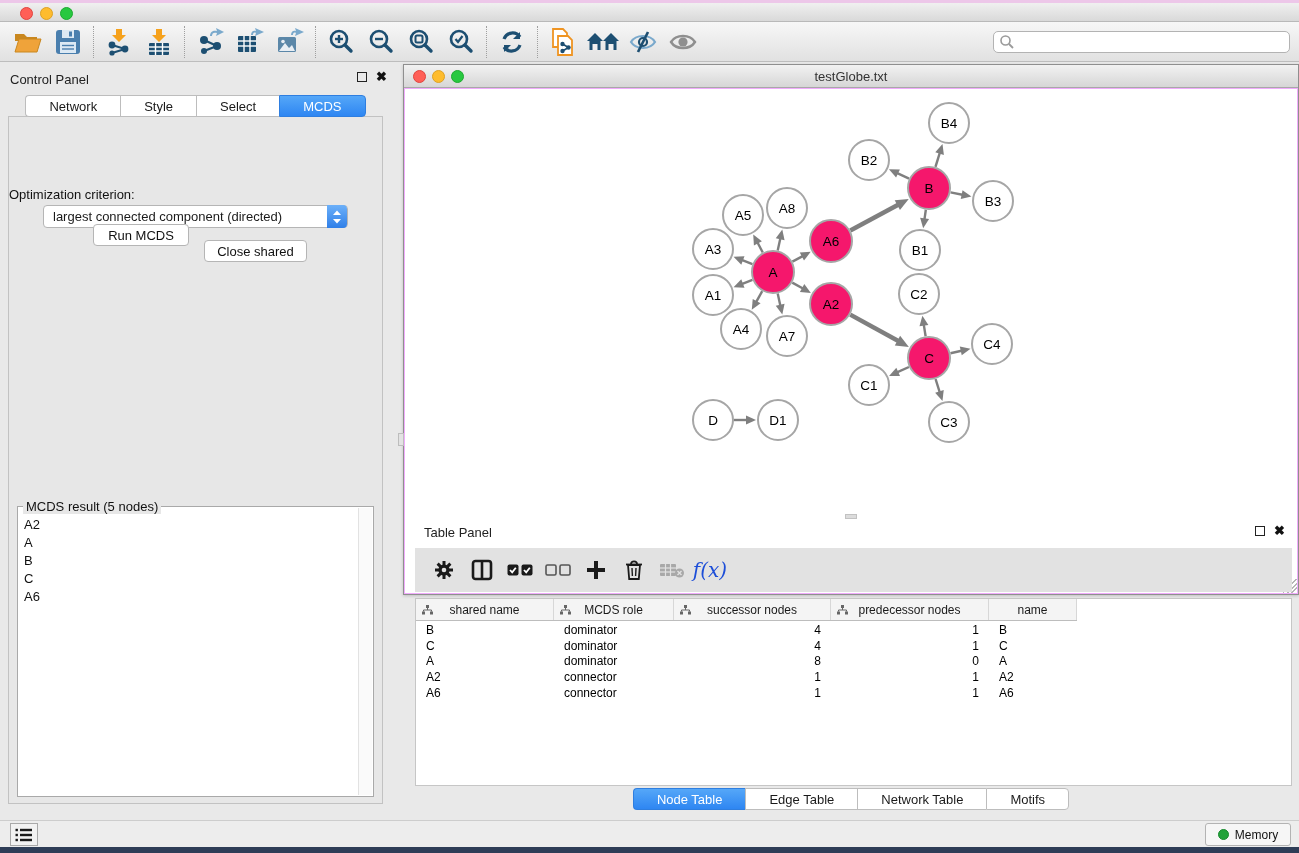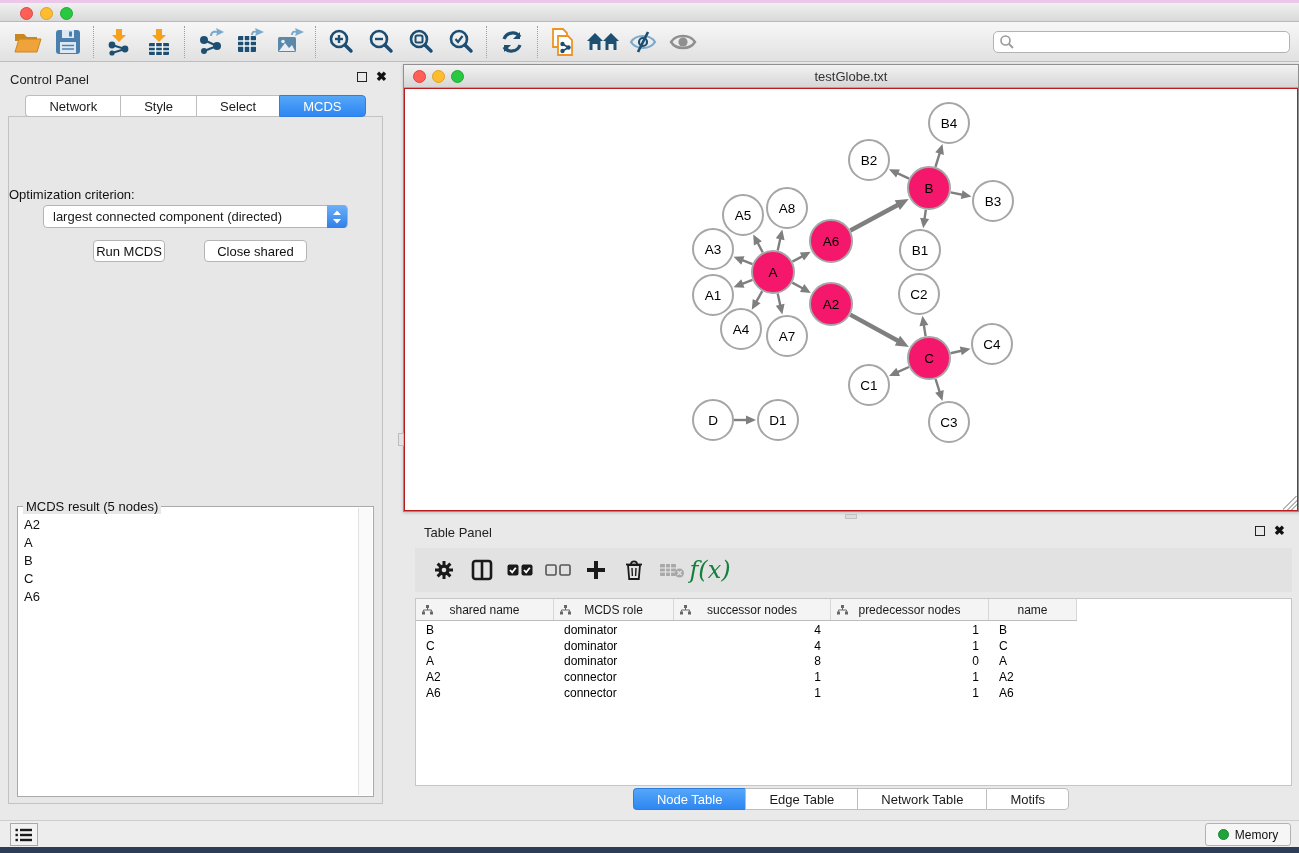--- a/index.html
+++ b/index.html
@@ -44,39 +44,39 @@
     background:linear-gradient(#6cb0f9,#2f7fe8); display:flex; flex-direction:column; align-items:center; justify-content:center; }
   .btn { position:absolute; height:22px; background:#fff; border:1px solid #b5b5b5; border-radius:4px;
     display:flex; align-items:center; justify-content:center; color:#111; }
   .groupbox { position:absolute; left:8px; right:8px; top:389px; bottom:6px; border:1px solid #a9a9a9; background:#fff; }
   .groupbox-legend { position:absolute; left:5px; top:-8px; background:#e7e7e7; padding:0 3px; color:#111; }
   .result-list { position:absolute; left:2px; top:8px; bottom:2px; right:16px; overflow:hidden; }
   .result-item { padding:1.5px 4px; color:#111; }
   .result-scroll { position:absolute; right:1px; top:1px; bottom:1px; width:14px; background:#fafafa; border-left:1px solid #e2e2e2; }
 
   
-  .net-window { position:absolute; left:403px; top:64px; width:896px; height:448px;
-    border:1px solid #8f8f8f; background:#b91c1c; box-shadow:0 1px 3px rgba(0,0,0,.18); }
+  .net-window { position:absolute; left:403px; top:64px; width:896px; height:531px;
+    border:1px solid #8f8f8f; background:#f0abfc; box-shadow:0 1px 3px rgba(0,0,0,.18); }
   .net-titlebar { position:absolute; left:0; top:0; right:0; height:23px;
     background:linear-gradient(#f2f2f2,#d6d6d6); border-bottom:1px solid #a8a8a8; }
   .net-titlebar .title { position:absolute; left:0; right:0; top:4px; text-align:center; color:#333; }
   .net-canvas { position:absolute; left:1px; right:1px; top:24px; bottom:1px; background:#fff; }
   .resize-grip { position:absolute; right:1px; bottom:1px; width:14px; height:14px;
     background:
       linear-gradient(135deg, transparent 46%, #b6b6b6 46%, #b6b6b6 52%, transparent 52%) ,
       linear-gradient(135deg, transparent 62%, #b6b6b6 62%, #b6b6b6 68%, transparent 68%),
       linear-gradient(135deg, transparent 78%, #b6b6b6 78%, #b6b6b6 84%, transparent 84%); }
   .split-handle-left { position:absolute; left:398px; top:433px; width:6px; height:13px; background:#e3e3e3; border:1px solid #bdbdbd; }
   .split-handle-bottom { position:absolute; left:845px; top:514px; width:12px; height:5px; background:#dcdcdc; border:1px solid #c2c2c2; }
 
   
   .table-panel { position:absolute; left:403px; top:520px; width:896px; height:292px;text-align:center; }
   .tp-toolbar { position:absolute; left:12px; right:7px; top:28px; height:44px; background:#e2e2e2; display:flex; align-items:center; padding-left:10px; }
   .tp-btn { width:38px; height:36px; display:flex; align-items:center; justify-content:center; flex:0 0 auto; }
-  .fx-label { font-family:"DejaVu Serif", serif; font-style:italic; font-size:24px; color:#15803d; }
+  .fx-label { font-family:"DejaVu Serif", serif; font-style:italic; font-size:20px; color:#1d4ed8; }
   .grid { position:absolute; left:12px; right:7px; top:78px; height:188px; background:#fff; border:1px solid #c6c6c6; }
   .grid-header { position:absolute; left:0; top:0; height:22px; display:flex; border-bottom:1px solid #bdbdbd; }
   .gh-cell { position:relative; background:#f4f4f4; border-right:1px solid #d7d7d7; display:flex; align-items:center; justify-content:center; color:#1a1a1a; font-size:12px; }
   .gh-tree-icon { position:absolute; left:6px; top:6px; }
   .grid-row { position:absolute; left:0; display:flex; height:15.7px; align-items:center; font-size:12px; color:#000; }
   .gr-cell { height:100%; display:flex; align-items:center; }
   .tp-tabs { position:absolute; left:0; right:0; top:268px; display:flex; justify-content:center; }
   .tp-tabs .seg { height:22px; }
 
   
@@ -269,21 +269,21 @@
     <div class="opt-label">Optimization criterion:</div>
     <div class="dropdown">
       <span>largest connected component (directed)</span>
       <span class="dd-stepper">
         <svg width="10" height="16" viewBox="0 0 10 16">
             <path d="M1 6 L5 1.5 L9 6z" fill="#fff"></path>
             <path d="M1 10 L5 14.5 L9 10z" fill="#fff"></path>
           </svg>
       </span>
     </div>
-    <div class="btn" style="left:84px; top:123px; width:72px">Run MCDS</div>
+    <div class="btn" style="left:84px; top:107px; width:96px">Run MCDS</div>
     <div class="btn" style="left:195px; top:123px; width:103px">Close shared</div>
     <div class="groupbox">
       <div class="groupbox-legend">MCDS result (5 nodes)</div>
       <div class="result-list" id="result-list">
           <div class="result-item">A2</div>
           <div class="result-item">A</div>
           <div class="result-item">B</div>
           <div class="result-item">C</div>
           <div class="result-item">A6</div>
         </div>

